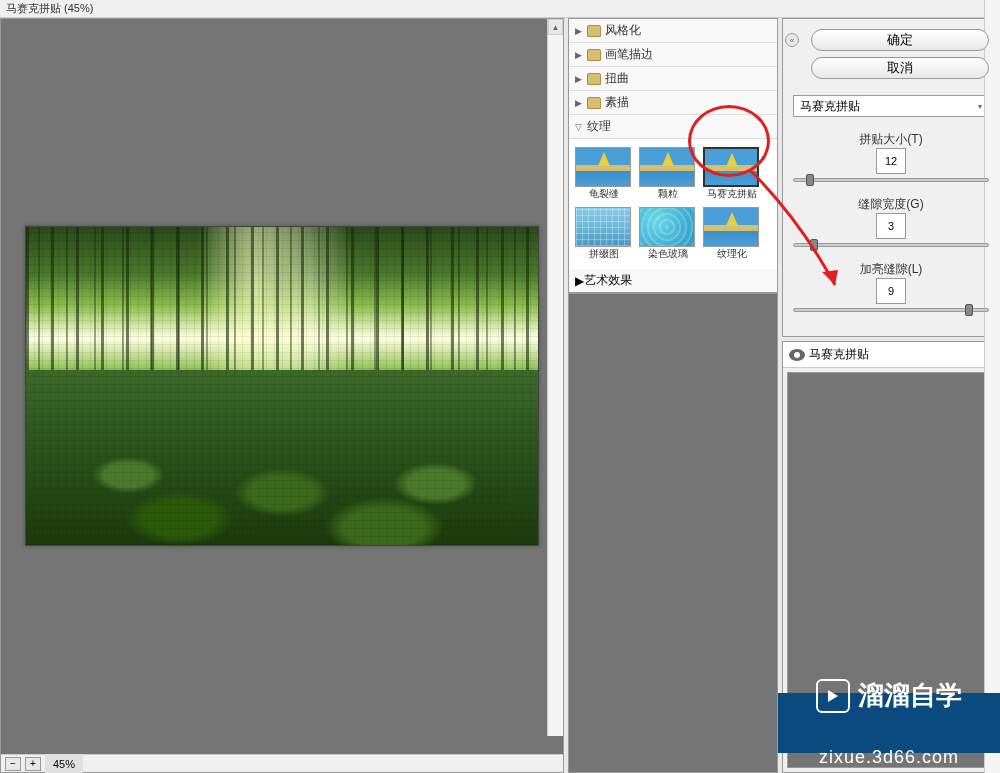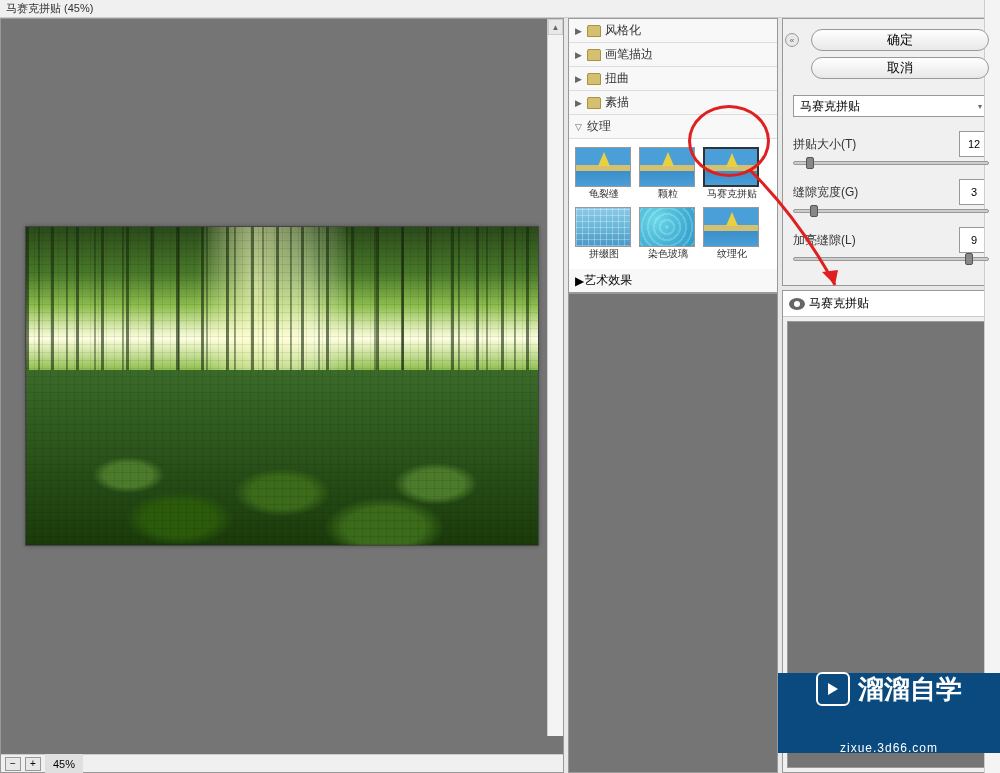--- a/index.html
+++ b/index.html
@@ -341,20 +341,21 @@
     
     .slider-control {
       margin-bottom: 14px;
     }
     
     .slider-label-row {
       display: flex;
       justify-content: space-between;
       align-items: center;
       margin-bottom: 4px;
+      flex-direction: column;
     }
     
     .slider-label {
       font-size: 12px;
       color: #333;
     }
     
     .slider-value {
       width: 30px;
       height: 26px;
@@ -454,21 +455,21 @@
       top: 160px;
       width: 120px;
       height: 140px;
     }
     
     .watermark {
       position: absolute;
       right: 0;
       bottom: 20px;
       width: 222px;
-      height: 80px;
+      height: 60px;
       background: #0a4a7f;
       color: #fff;
       display: flex;
       flex-direction: column;
       align-items: center;
       justify-content: center;
       z-index: 999;
       gap: 24px;
     }
     
@@ -484,21 +485,21 @@
       width: 34px;
       height: 34px;
       border: 2px solid #fff;
       border-radius: 6px;
       display: flex;
       align-items: center;
       justify-content: center;
     }
     
     .watermark-url {
-      font-size: 12px;
+      font-size: 18px;
       letter-spacing: 1px;
       margin-top: 10px;
     }
     
     .scrollbar-right {
       position: absolute;
       right: 0;
       top: 0;
       bottom: 0;
       width: 16px;

